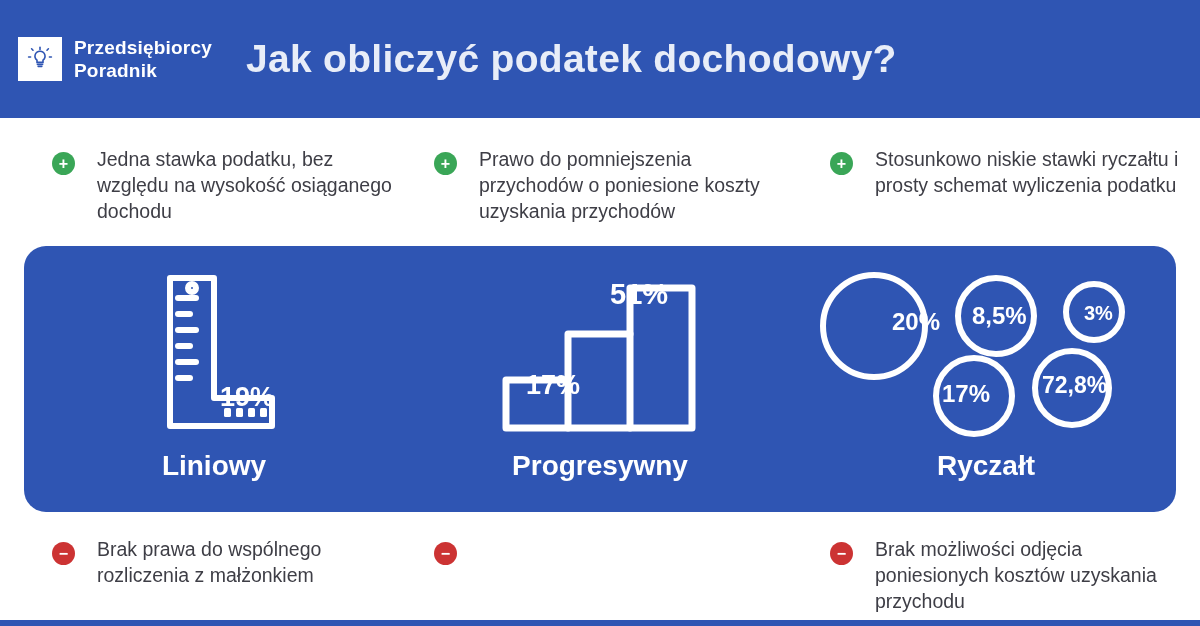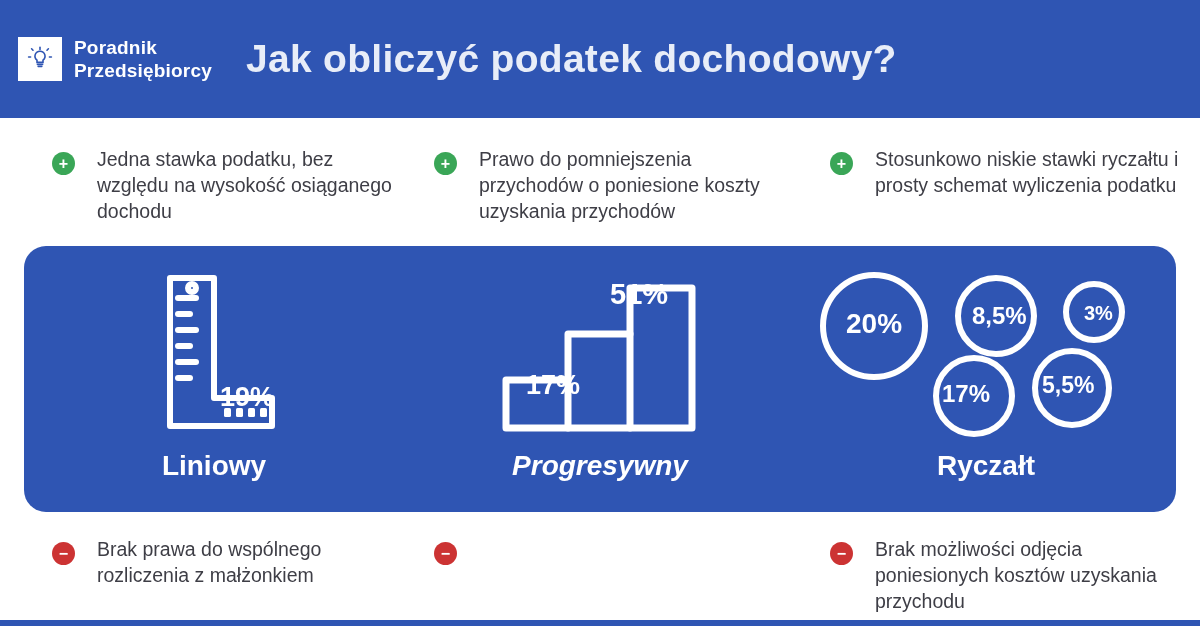--- a/index.html
+++ b/index.html
@@ -108,21 +108,21 @@
   .col-title {
     position: absolute;
     color: #ffffff;
     font-size: 28px;
     font-weight: bold;
     text-align: center;
     width: 360px;
     top: 204px;
   }
   .t1 { left: 10px; }
-  .t2 { left: 396px; font-style: italic; }
+  .t2 { left: 396px; }
   .t3 { left: 782px; }
 
   .art {
     position: absolute;
     top: 22px;
     height: 172px;
   }
   .art1 { left: 110px; width: 230px; }
   .art2 { left: 448px; width: 280px; }
   .art3 { left: 780px; width: 360px; }
@@ -165,22 +165,22 @@
           <line x1="12.2" y1="21.4" x2="15.8" y2="21.4"></line>
           <line x1="14" y1="2.4" x2="14" y2="4.4"></line>
           <line x1="4.6" y1="12" x2="2.6" y2="12"></line>
           <line x1="25.4" y1="12" x2="23.4" y2="12"></line>
           <line x1="7" y1="5.2" x2="5.6" y2="3.8"></line>
           <line x1="21" y1="5.2" x2="22.4" y2="3.8"></line>
         </g>
       </svg>
     </div>
     <div class="logo-text">
+      <div>Przedsiębiorcy</div>
       <div>Poradnik</div>
-      <div>Przedsiębiorcy</div>
     </div>
   </div>
   <div class="header-title">Jak obliczyć podatek dochodowy?</div>
 </div>
 
 <div class="pros">
 
   <div class="bullet b1">
     <div class="badge plus">+</div>
     <div class="txt">Jedna stawka podatku, bez względu na wysokość osiąganego dochodu</div>
@@ -240,25 +240,25 @@
     <svg width="360" height="172" viewBox="0 0 360 172" aria-hidden="true">
       <g fill="none" stroke="#ffffff" stroke-width="6">
         <circle cx="70" cy="58" r="51"></circle>
         <circle cx="192" cy="48" r="38"></circle>
         <circle cx="290" cy="44" r="28"></circle>
         <circle cx="268" cy="120" r="37"></circle>
         <circle cx="170" cy="128" r="38"></circle>
       </g>
     </svg>
   </div>
-  <div class="pct-label" style="left:822px; top:62px; font-size:28px;">20%</div>
+  <div class="pct-label" style="left:868px; top:62px; font-size:24px;">20%</div>
   <div class="pct-label" style="left:948px; top:56px; font-size:24px;">8,5%</div>
   <div class="pct-label" style="left:1060px; top:56px; font-size:20px;">3%</div>
   <div class="pct-label" style="left:918px; top:134px; font-size:24px;">17%</div>
-  <div class="pct-label" style="left:1018px; top:126px; font-size:23px;">5,5%</div>
+  <div class="pct-label" style="left:1018px; top:126px; font-size:23px;">72,8%</div>
   <div class="col-title t3">Ryczałt</div>
 
 </div>
 
 <div class="cons">
 
   <div class="bullet b1">
     <div class="badge minus">−</div>
     <div class="txt">Brak prawa do wspólnego rozliczenia z małżonkiem</div>
   </div>

